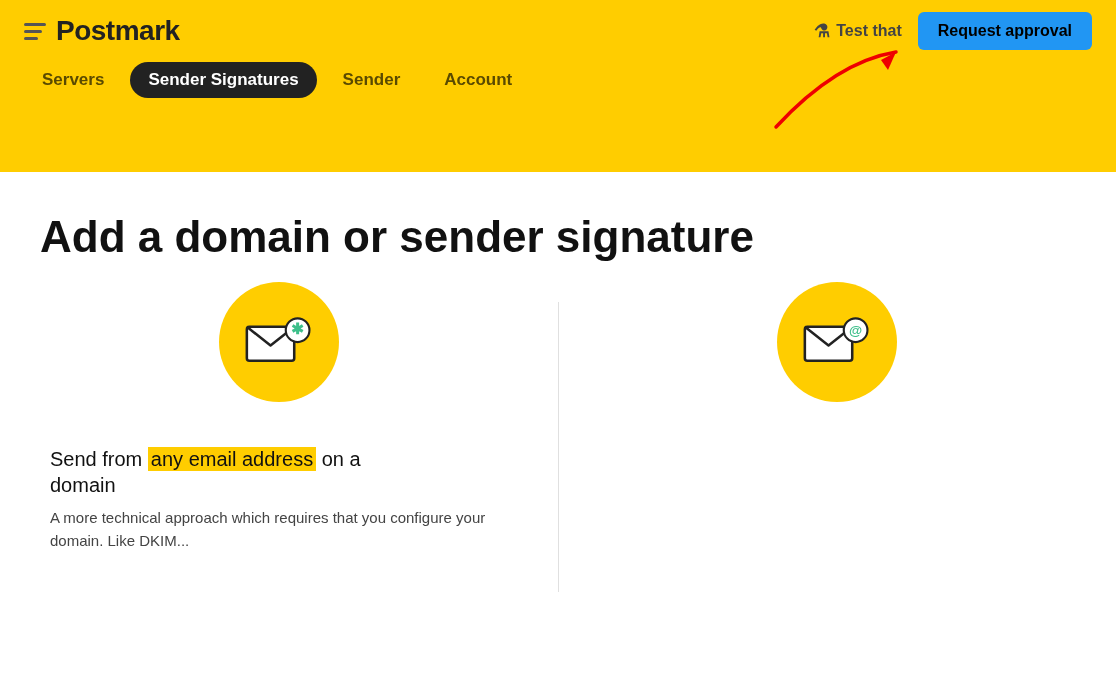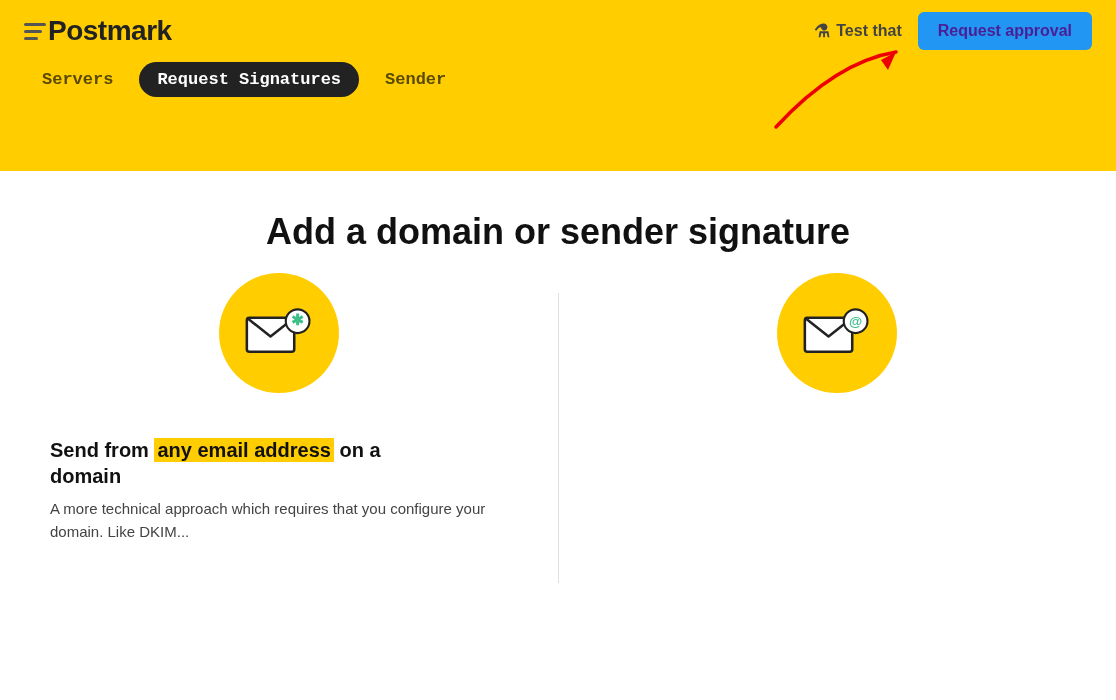--- a/index.html
+++ b/index.html
@@ -9,20 +9,21 @@
     .header {
       background: #FFCD00;
       padding: 12px 24px;
       display: flex;
       align-items: center;
       justify-content: space-between;
     }
     .logo {
       display: flex;
       align-items: center;
+      gap: 8px;
       font-size: 28px;
       font-weight: 800;
       color: #222;
       letter-spacing: -0.5px;
     }
     .logo-lines {
       display: flex;
       flex-direction: column;
       gap: 4px;
       margin-right: 2px;
@@ -47,21 +48,21 @@
       gap: 6px;
       font-size: 16px;
       font-weight: 600;
       color: #444;
     }
     .flask-icon {
       font-size: 18px;
     }
     .request-approval-btn {
       background: #2196F3;
-      color: #4c1d95;
+      color: #000000;
       border: none;
       border-radius: 6px;
       padding: 10px 20px;
       font-size: 16px;
       font-weight: 700;
       cursor: pointer;
       white-space: nowrap;
     }
 
     
@@ -75,43 +76,41 @@
     }
     .nav-item {
       font-size: 17px;
       font-weight: 700;
       color: #5a4a00;
       padding: 8px 18px;
       border-radius: 30px;
       cursor: pointer;
       text-decoration: none;
       display: inline-block;
-      font-family: Liberation Mono, monospace;
     }
     .nav-item.active {
       background: #222;
       color: #fff;
       border-radius: 30px;
     }
 
     
     .arrow-annotation {
       position: absolute;
       right: 200px;
       top: -20px;
       pointer-events: none;
     }
     .content-area {
       background: #fff;
       margin: 0;
       padding: 40px 0 40px 0;
     }
     .page-title {
-      text-align: center;
-      font-size: 36px;
+      font-size: 44px;
       font-weight: 900;
       color: #111;
       margin-bottom: 40px;
       padding: 0 40px;
     }
 
     
     .cards-row {
       display: flex;
       align-items: stretch;
@@ -139,21 +138,21 @@
     }
 
     
     .envelope-svg {
       width: 70px;
       height: 55px;
     }
 
     .card-title {
       font-size: 20px;
-      font-weight: 700;
+      font-weight: 400;
       color: #111;
       margin-bottom: 4px;
       line-height: 1.3;
     }
     .highlight {
       background: #FFCD00;
       padding: 1px 3px;
     }
     .card-desc {
       font-size: 15px;
@@ -184,22 +183,23 @@
     <div class="test-mode">
       <span class="flask-icon">⚗</span>
       <span>Test that</span>
     </div>
     <button class="request-approval-btn">Request approval</button>
   </div>
 </div>
 
 <div class="nav">
   <a class="nav-item">Servers</a>
-  <a class="nav-item active">Request Signatures</a>
+  <a class="nav-item active">Sender Signatures</a>
   <a class="nav-item">Sender</a>
+  <a class="nav-item">Account</a>
 
   <svg class="arrow-annotation" width="160" height="100" viewBox="0 0 160 100">
 
     <path d="M 20 85 Q 80 20 140 10" stroke="#e00" stroke-width="3.5" fill="none" stroke-linecap="round"></path>
 
     <polygon points="140,10 125,18 132,28" fill="#e00"></polygon>
   </svg>
 </div>
 
 <div class="yellow-bar"></div>

